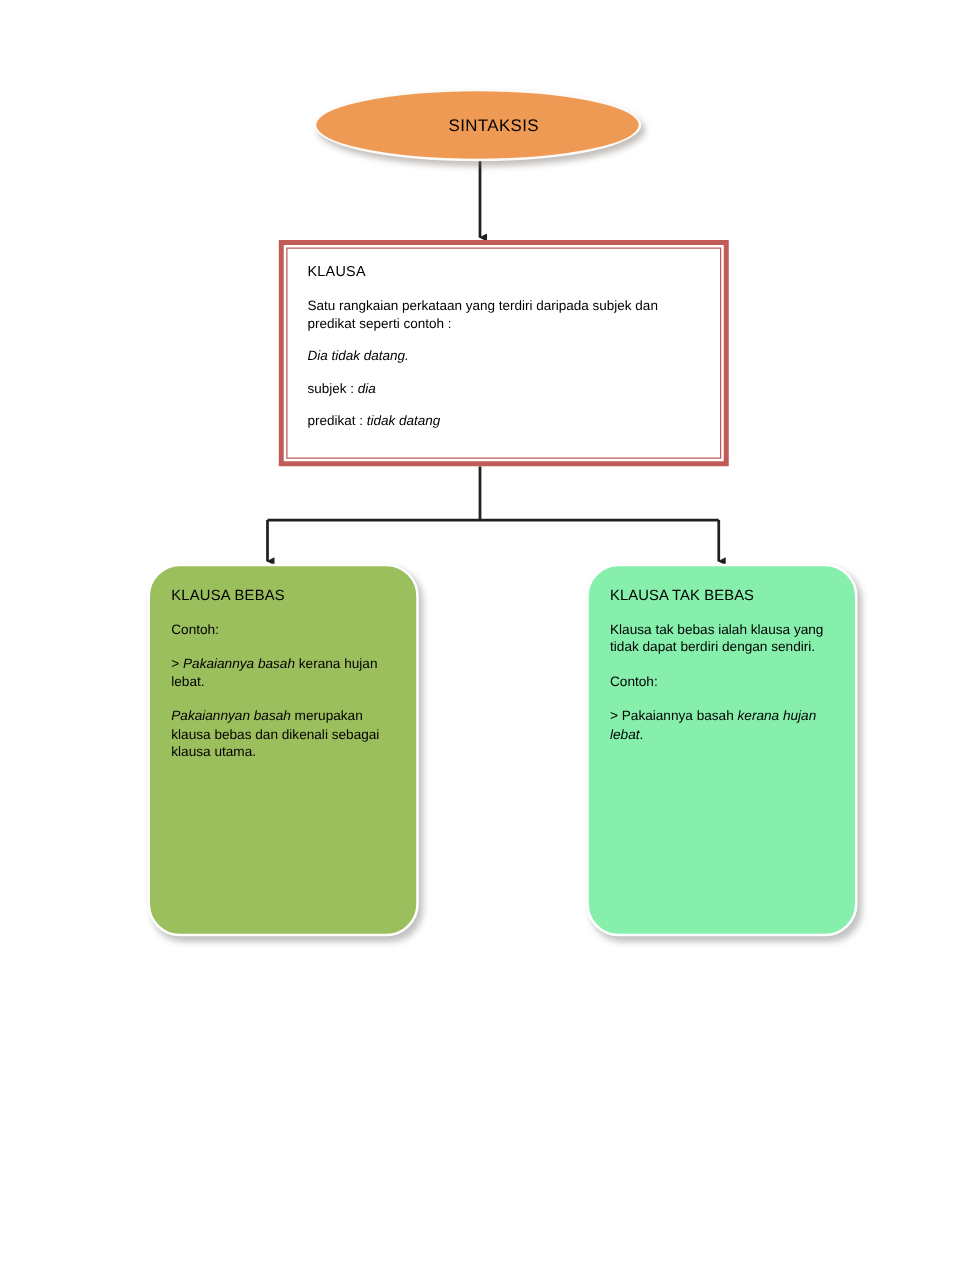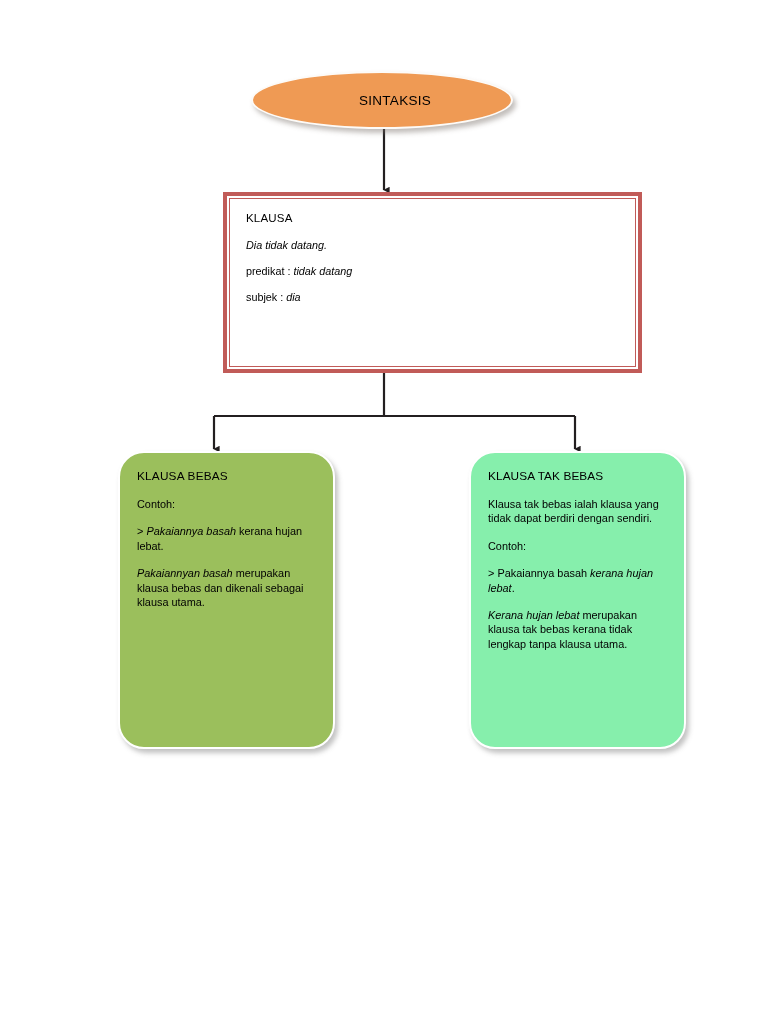--- a/index.html
+++ b/index.html
@@ -55,21 +55,21 @@
     letter-spacing: 0.3px;
     color: #000;
     padding-left: 26px;
   }
 
   
   .klausa-box {
     position: absolute;
     left: 223px;
     top: 192px;
-    width: 419px;
+    width: 360px;
     height: 181px;
     box-sizing: border-box;
     background: #ffffff;
     border: 4px solid #C15B58;
     box-shadow: 0 0 0 0 transparent;
   }
   .klausa-inner {
     position: absolute;
     inset: 2px;
     border: 1px solid #C15B58;
@@ -148,34 +148,34 @@
     <line x1="575" y1="416" x2="575" y2="449" stroke="#231f20" stroke-width="2.2" marker-end="url(#arrowhead)"></line>
   </svg>
 
   <div class="root-ellipse">
     <span class="label">SINTAKSIS</span>
   </div>
 
   <div class="klausa-box">
     <div class="klausa-inner">
       <div class="title">KLAUSA</div>
+      <p>Satu rangkaian perkataan yang terdiri daripada subjek dan predikat seperti contoh :</p>
       <p class="it">Dia tidak datang.</p>
+      <p><span>subjek : </span><span class="it">dia</span></p>
       <p><span>predikat : </span><span class="it">tidak datang</span></p>
-      <p><span>subjek : </span><span class="it">dia</span></p>
     </div>
   </div>
 
   <div class="leaf leaf-green">
     <div class="title">KLAUSA BEBAS</div>
     <p>Contoh:</p>
     <p><span>&gt; </span><span class="it">Pakaiannya basah</span><span> kerana hujan lebat.</span></p>
     <p><span class="it">Pakaiannyan basah</span><span> merupakan klausa bebas dan dikenali sebagai klausa utama.</span></p>
   </div>
 
   <div class="leaf leaf-blue">
     <div class="title">KLAUSA TAK BEBAS</div>
     <p>Klausa tak bebas ialah klausa yang tidak dapat berdiri dengan sendiri.</p>
     <p>Contoh:</p>
     <p><span>&gt; Pakaiannya basah </span><span class="it">kerana hujan lebat</span><span>.</span></p>
-    <p><span class="it">Kerana hujan lebat</span><span> merupakan klausa tak bebas kerana tidak lengkap tanpa klausa utama.</span></p>
   </div>
 
 </div>
 
 </body></html>

